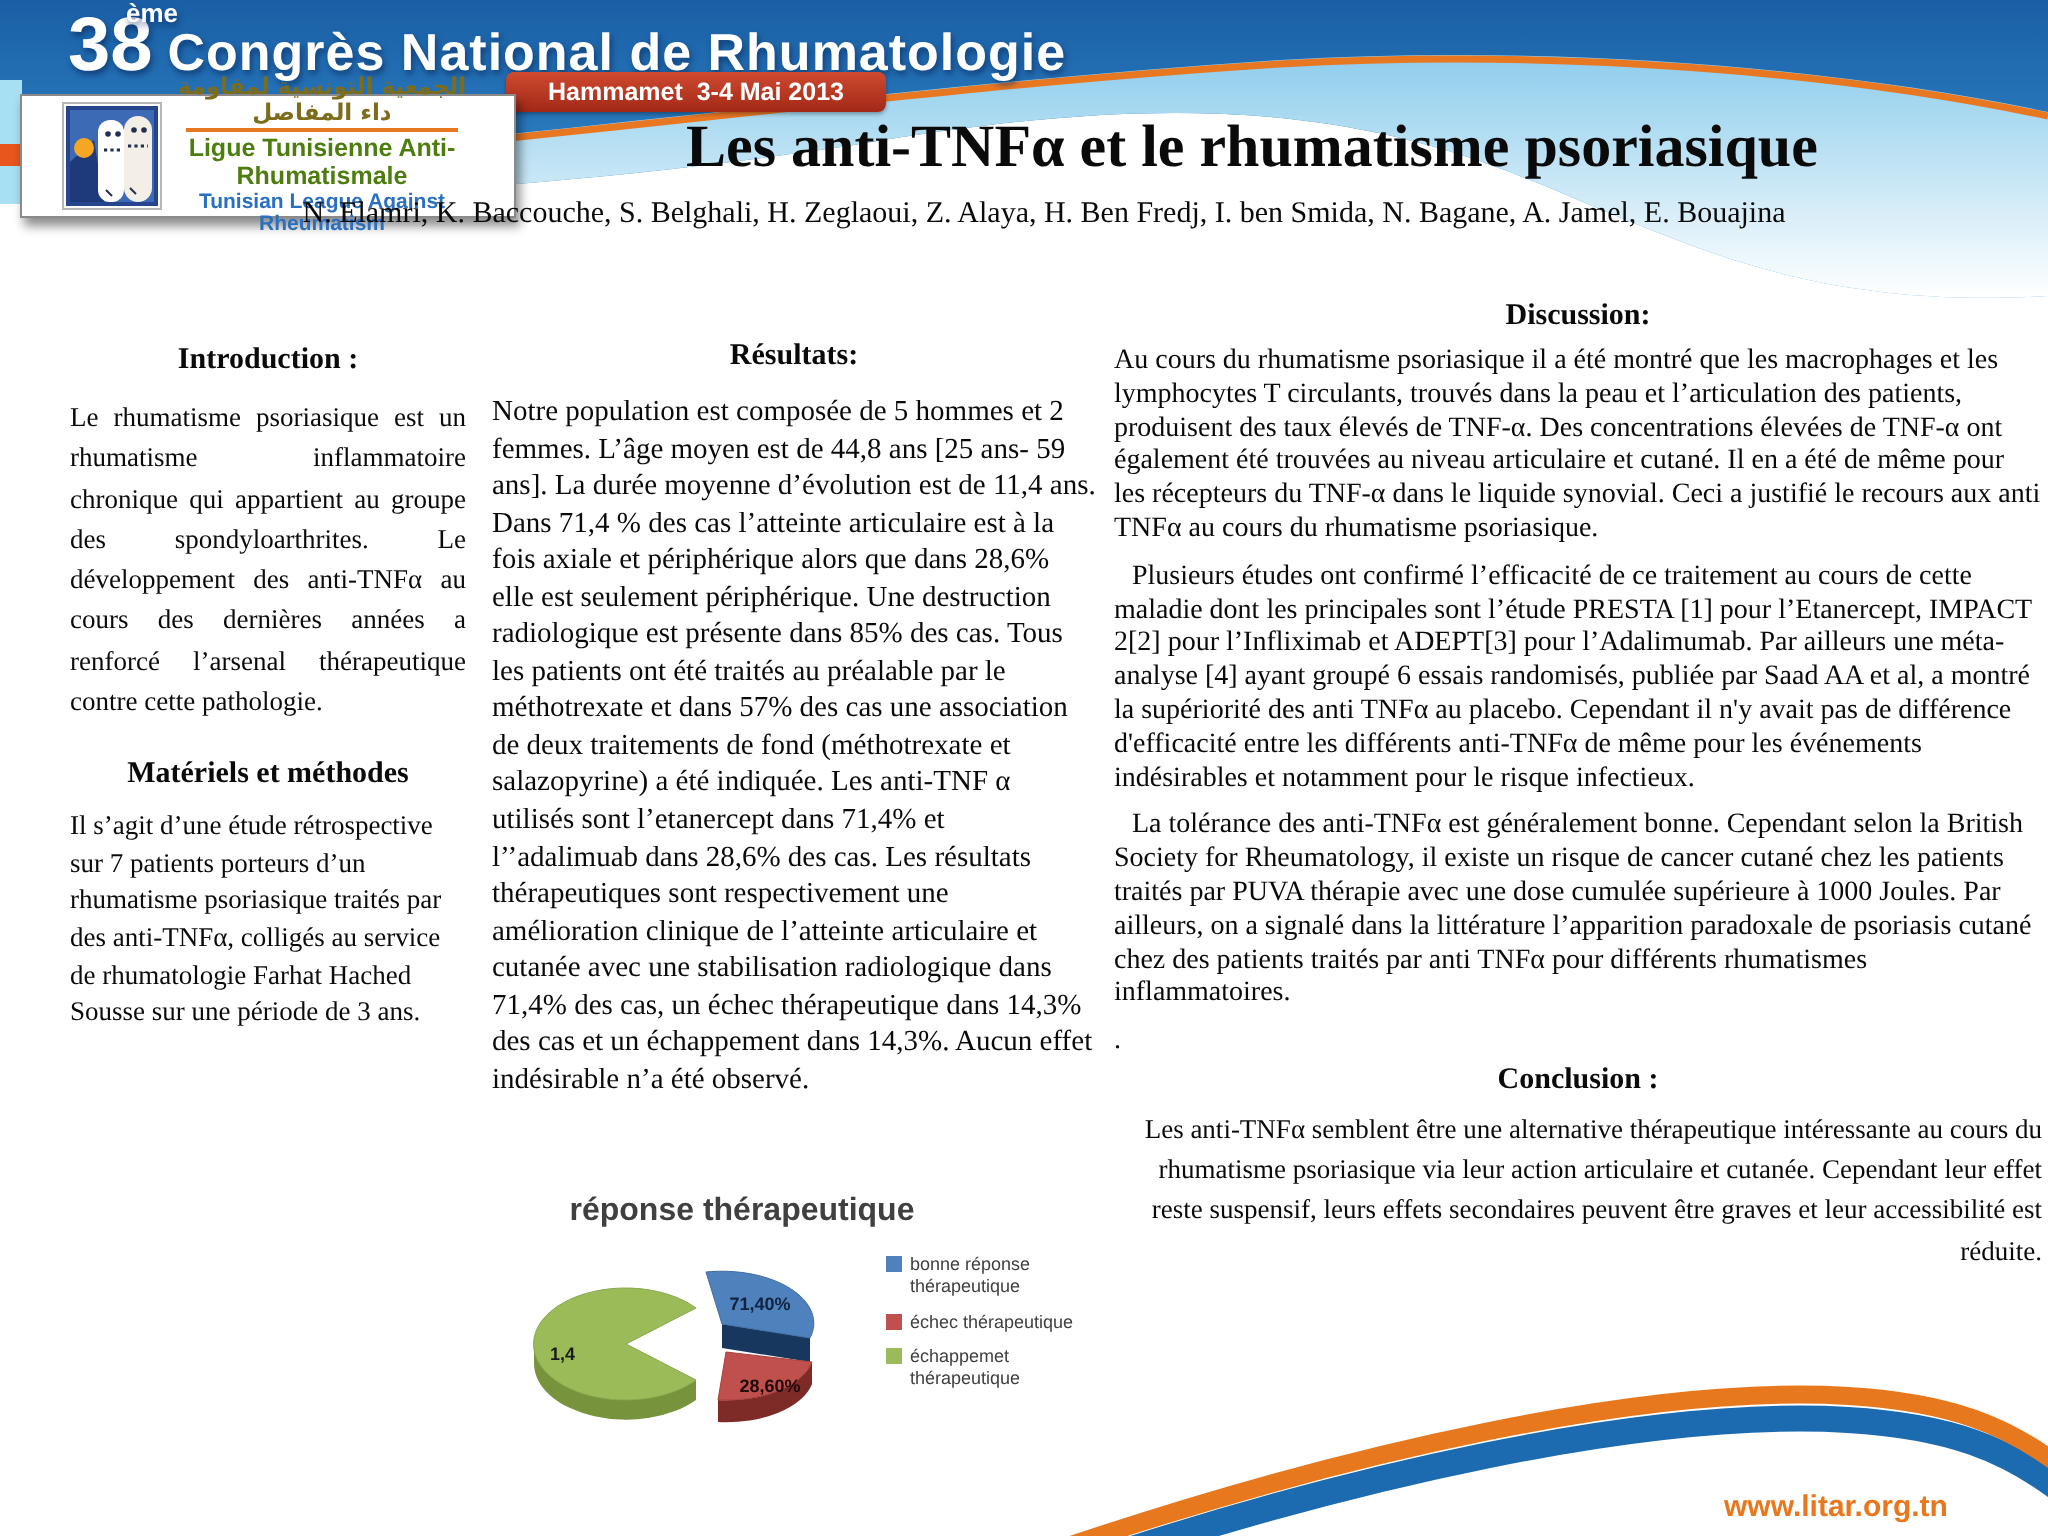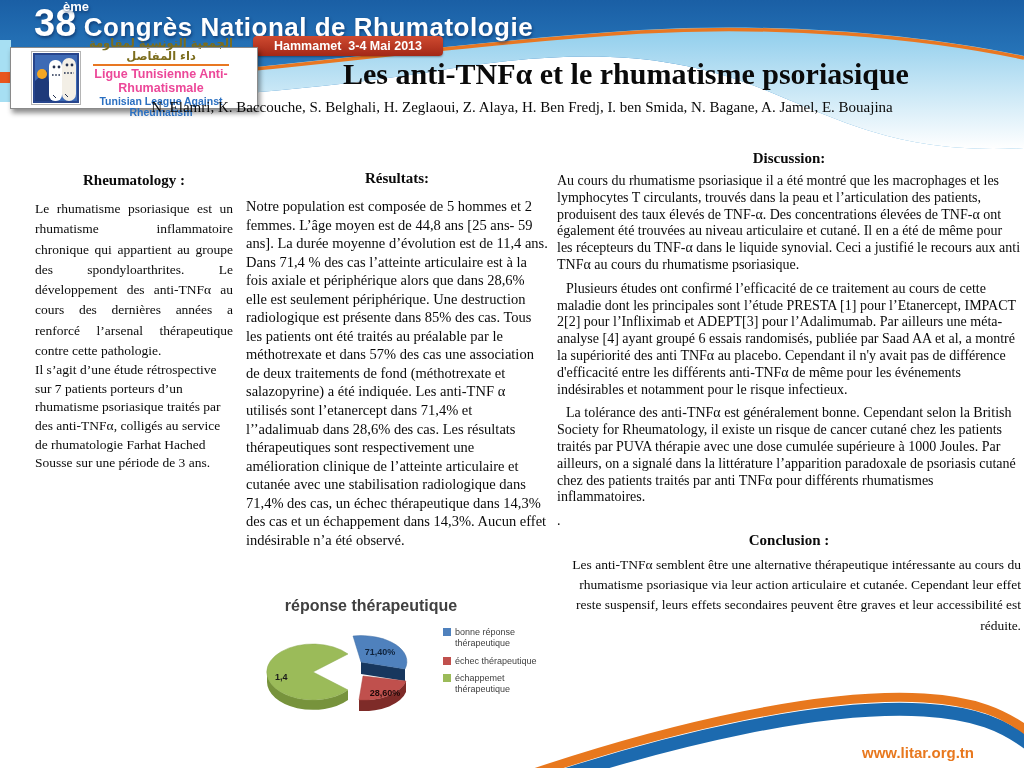--- a/index.html
+++ b/index.html
@@ -21,21 +21,21 @@
             color:#fff;font-family:"Liberation Sans",sans-serif;font-weight:bold;
             font-size:12.5px;text-align:center;line-height:20px;white-space:pre;
             box-shadow:0 1px 2px rgba(0,0,0,.35);}
   .logo{position:absolute;left:10px;top:47px;width:248px;height:62px;background:#fff;
         border:1px solid #8a8a8a;box-shadow:2px 4px 5px rgba(0,0,0,.45);
         display:flex;align-items:center;padding:20px;box-sizing:border-box;}
   .logo-art{flex:0 0 50px;margin-right:4px;}
   .logo-text{flex:1;text-align:center;font-family:"Liberation Sans",sans-serif;line-height:1.1;}
   .arabic{font-family:"DejaVu Sans",sans-serif;font-size:11.5px;font-weight:bold;color:#7c6d1d;}
   .logo-divider{height:2px;background:#e87722;margin:2px 8px;}
-  .fr{font-size:12.5px;font-weight:bold;color:#ec4899;}
+  .fr{font-size:12.5px;font-weight:bold;color:#4d7c0f;}
   .en{font-size:10.5px;font-weight:bold;color:#2a6fc0;}
 
   
   .title-block{position:absolute;left:240px;top:56px;right:12px;text-align:center;}
   h1{margin:0;font-size:30px;font-weight:bold;line-height:36px;}
   .authors{position:absolute;left:40px;right:20px;top:99px;text-align:center;font-size:15px;}
   .affiliation{position:absolute;left:40px;right:20px;top:120px;text-align:center;font-size:15px;}
 
   
   .col{position:absolute;}
@@ -125,22 +125,23 @@
       </div>
     </div>
 
     <div class="title-block">
       <h1>Les anti-TNFα et le rhumatisme psoriasique</h1>
     </div>
     <div class="authors">N. Elamri, K. Baccouche, S. Belghali, H. Zeglaoui, Z. Alaya, H. Ben Fredj, I. ben Smida, N. Bagane, A. Jamel, E. Bouajina</div>
   </div>
 
   <section class="col intro-col">
-    <h2>Rheumatology :</h2>
+    <h2>Introduction :</h2>
     <p class="just">Le rhumatisme psoriasique est un rhumatisme inflammatoire chronique qui appartient au groupe des spondyloarthrites. Le développement des anti-TNFα au cours des dernières années a renforcé l’arsenal thérapeutique contre cette pathologie.</p>
+    <h2 class="methods">Matériels et méthodes</h2>
     <p class="methods-body">Il s’agit d’une étude rétrospective sur 7 patients porteurs d’un rhumatisme psoriasique traités par des anti-TNFα, colligés au service de rhumatologie Farhat Hached Sousse sur une période de 3 ans.</p>
   </section>
 
   <section class="col results-col">
     <h2>Résultats:</h2>
     <p>Notre population est composée de 5 hommes et 2 femmes. L’âge moyen est de 44,8 ans [25 ans- 59 ans]. La durée moyenne d’évolution est de 11,4 ans. Dans 71,4 % des cas l’atteinte articulaire est à la fois axiale et périphérique alors que dans 28,6% elle est seulement périphérique. Une destruction radiologique est présente dans 85% des cas. Tous les patients ont été traités au préalable par le méthotrexate et dans 57% des cas une association de deux traitements de fond (méthotrexate et salazopyrine) a été indiquée. Les anti-TNF α utilisés sont l’etanercept dans 71,4% et l’’adalimuab dans 28,6% des cas. Les résultats thérapeutiques sont respectivement une amélioration clinique de l’atteinte articulaire et cutanée avec une stabilisation radiologique dans 71,4% des cas, un échec thérapeutique dans 14,3% des cas et un échappement dans 14,3%. Aucun effet indésirable n’a été observé.</p>
   </section>
 
   <section class="col discussion-col">
     <h2>Discussion:</h2>

